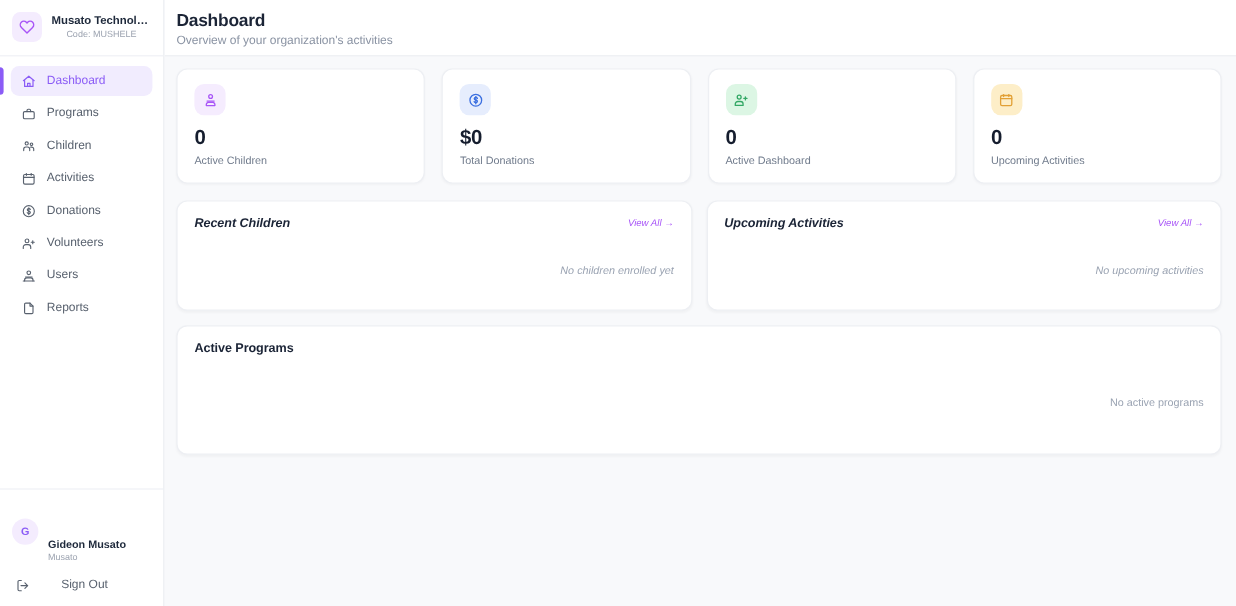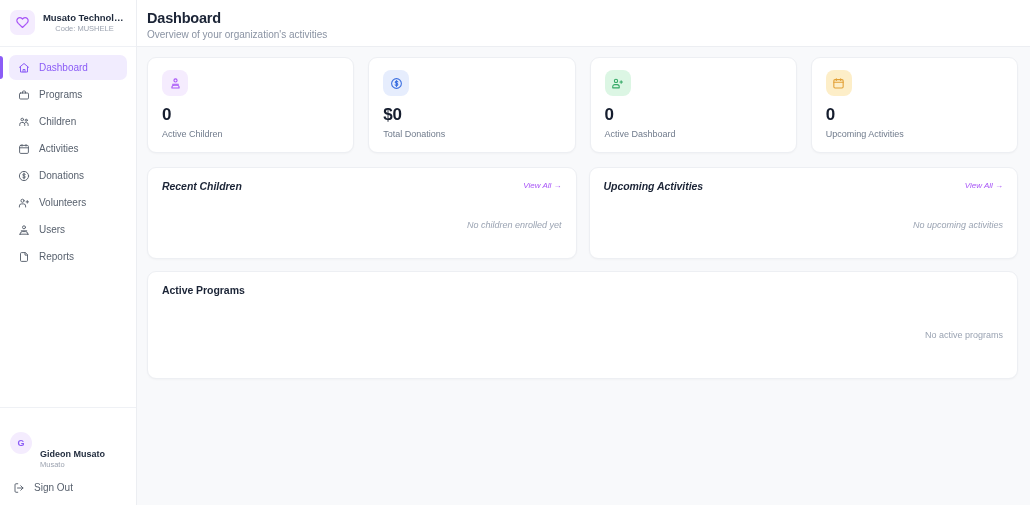--- a/index.html
+++ b/index.html
@@ -158,21 +158,21 @@
   .user-meta { display: flex; flex-direction: column; gap: 1px; min-width: 0; margin-top: 32px; }
   .user-name {
     font-size: 9px; font-weight: bold; color: #1e293b;
     white-space: nowrap; overflow: hidden; text-overflow: ellipsis; max-width: 88px;
   }
   .user-role { font-size: 7.5px; color: #9ca3b0; }
 
   .signout {
     display: flex;
     align-items: center;
-    gap: 9px;
+    gap: 26px;
     font-size: 10px;
     color: #58616e;
     padding: 3px 2px 3px 2px;
     cursor: pointer;
     border-radius: 6px;
   }
   .signout .nic { width: 13px; height: 13px; display:flex; align-items:center; justify-content:center; flex:0 0 13px;}
 
   
   .main {

